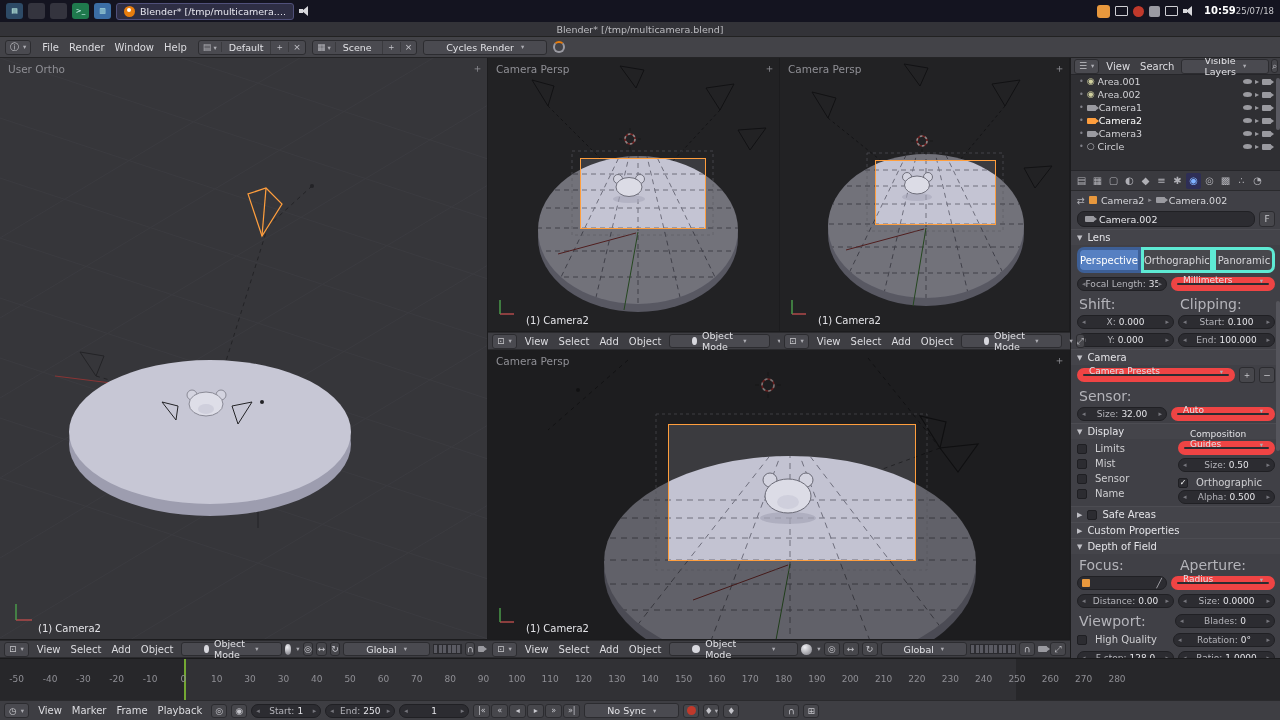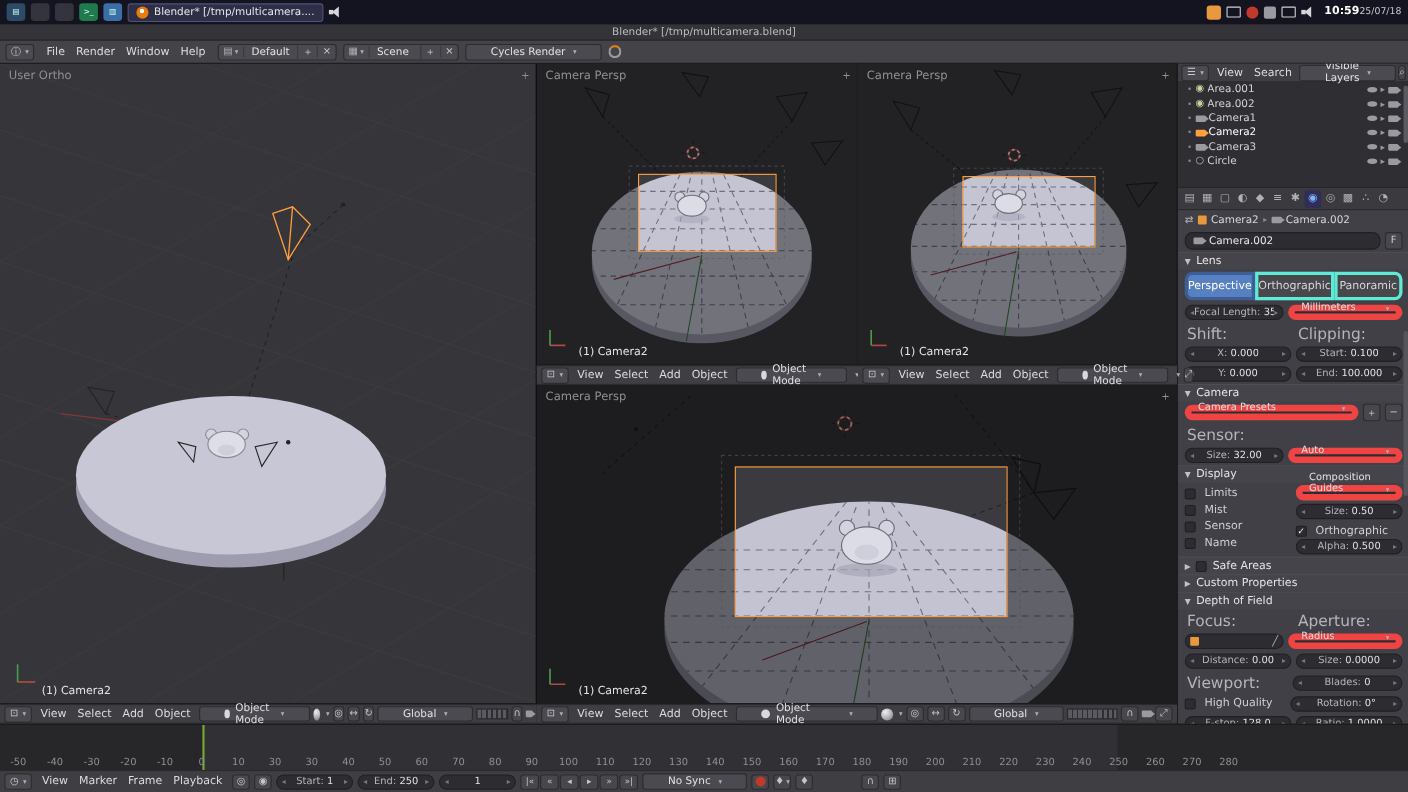--- a/index.html
+++ b/index.html
@@ -90,21 +90,21 @@
 .tab:last-child{border-radius:0 7px 7px 0}
 .tab.active{background:#5680c2;color:#fff;border-color:#3d5f96}
 .sublab{font-size:14px;color:#b4b4ba;padding:1px 2px}
 .chkrow{display:flex;align-items:center;gap:8px;height:15px}
 .chk{width:10px;height:10px;background:#2c2c31;border:1px solid #1f1f23;border-radius:2px;display:inline-flex;align-items:center;justify-content:center;color:#fff;font-size:8px;flex:0 0 auto}
 #props-scroll{position:absolute;right:1px;top:130px;width:4px;height:150px;background:#55555c;border-radius:2px}
 
 #ruler{position:absolute;left:0;top:658px;width:1280px;height:42px;background:#27272a;overflow:hidden;border-top:1px solid #1b1b1d}
 #ruler-range{position:absolute;left:186px;top:0;width:830px;height:42px;background:#313135}
 #playhead{position:absolute;left:184px;top:0;width:2px;height:42px;background:#74a833}
-#ruler-ticks{position:absolute;left:0;bottom:2px;width:1134px;display:flex}
+#ruler-ticks{position:absolute;left:0;bottom:16px;width:1134px;display:flex}
 .tick{width:33.35px;text-align:center;font-size:9px;color:#8f8f95}
 #tl-header{position:absolute;left:0;top:700px;width:1280px;height:20px;background:#3e3e43;display:flex;align-items:center;gap:4px;padding:0 4px;border-top:1px solid #2a2a2d}
 .tl-field{width:70px}
 .pb-group{display:flex;gap:1px}
 .pb-btn{width:17px;height:14px;display:inline-flex;align-items:center;justify-content:center;background:#47474c;border:1px solid #2c2c30;border-radius:3px;color:#c8c8ce;font-size:8px}
 .rec{width:9px;height:9px;border-radius:50%;background:#c0392b;display:inline-block}
 
 svg{display:block}
 </style>
 </head>

